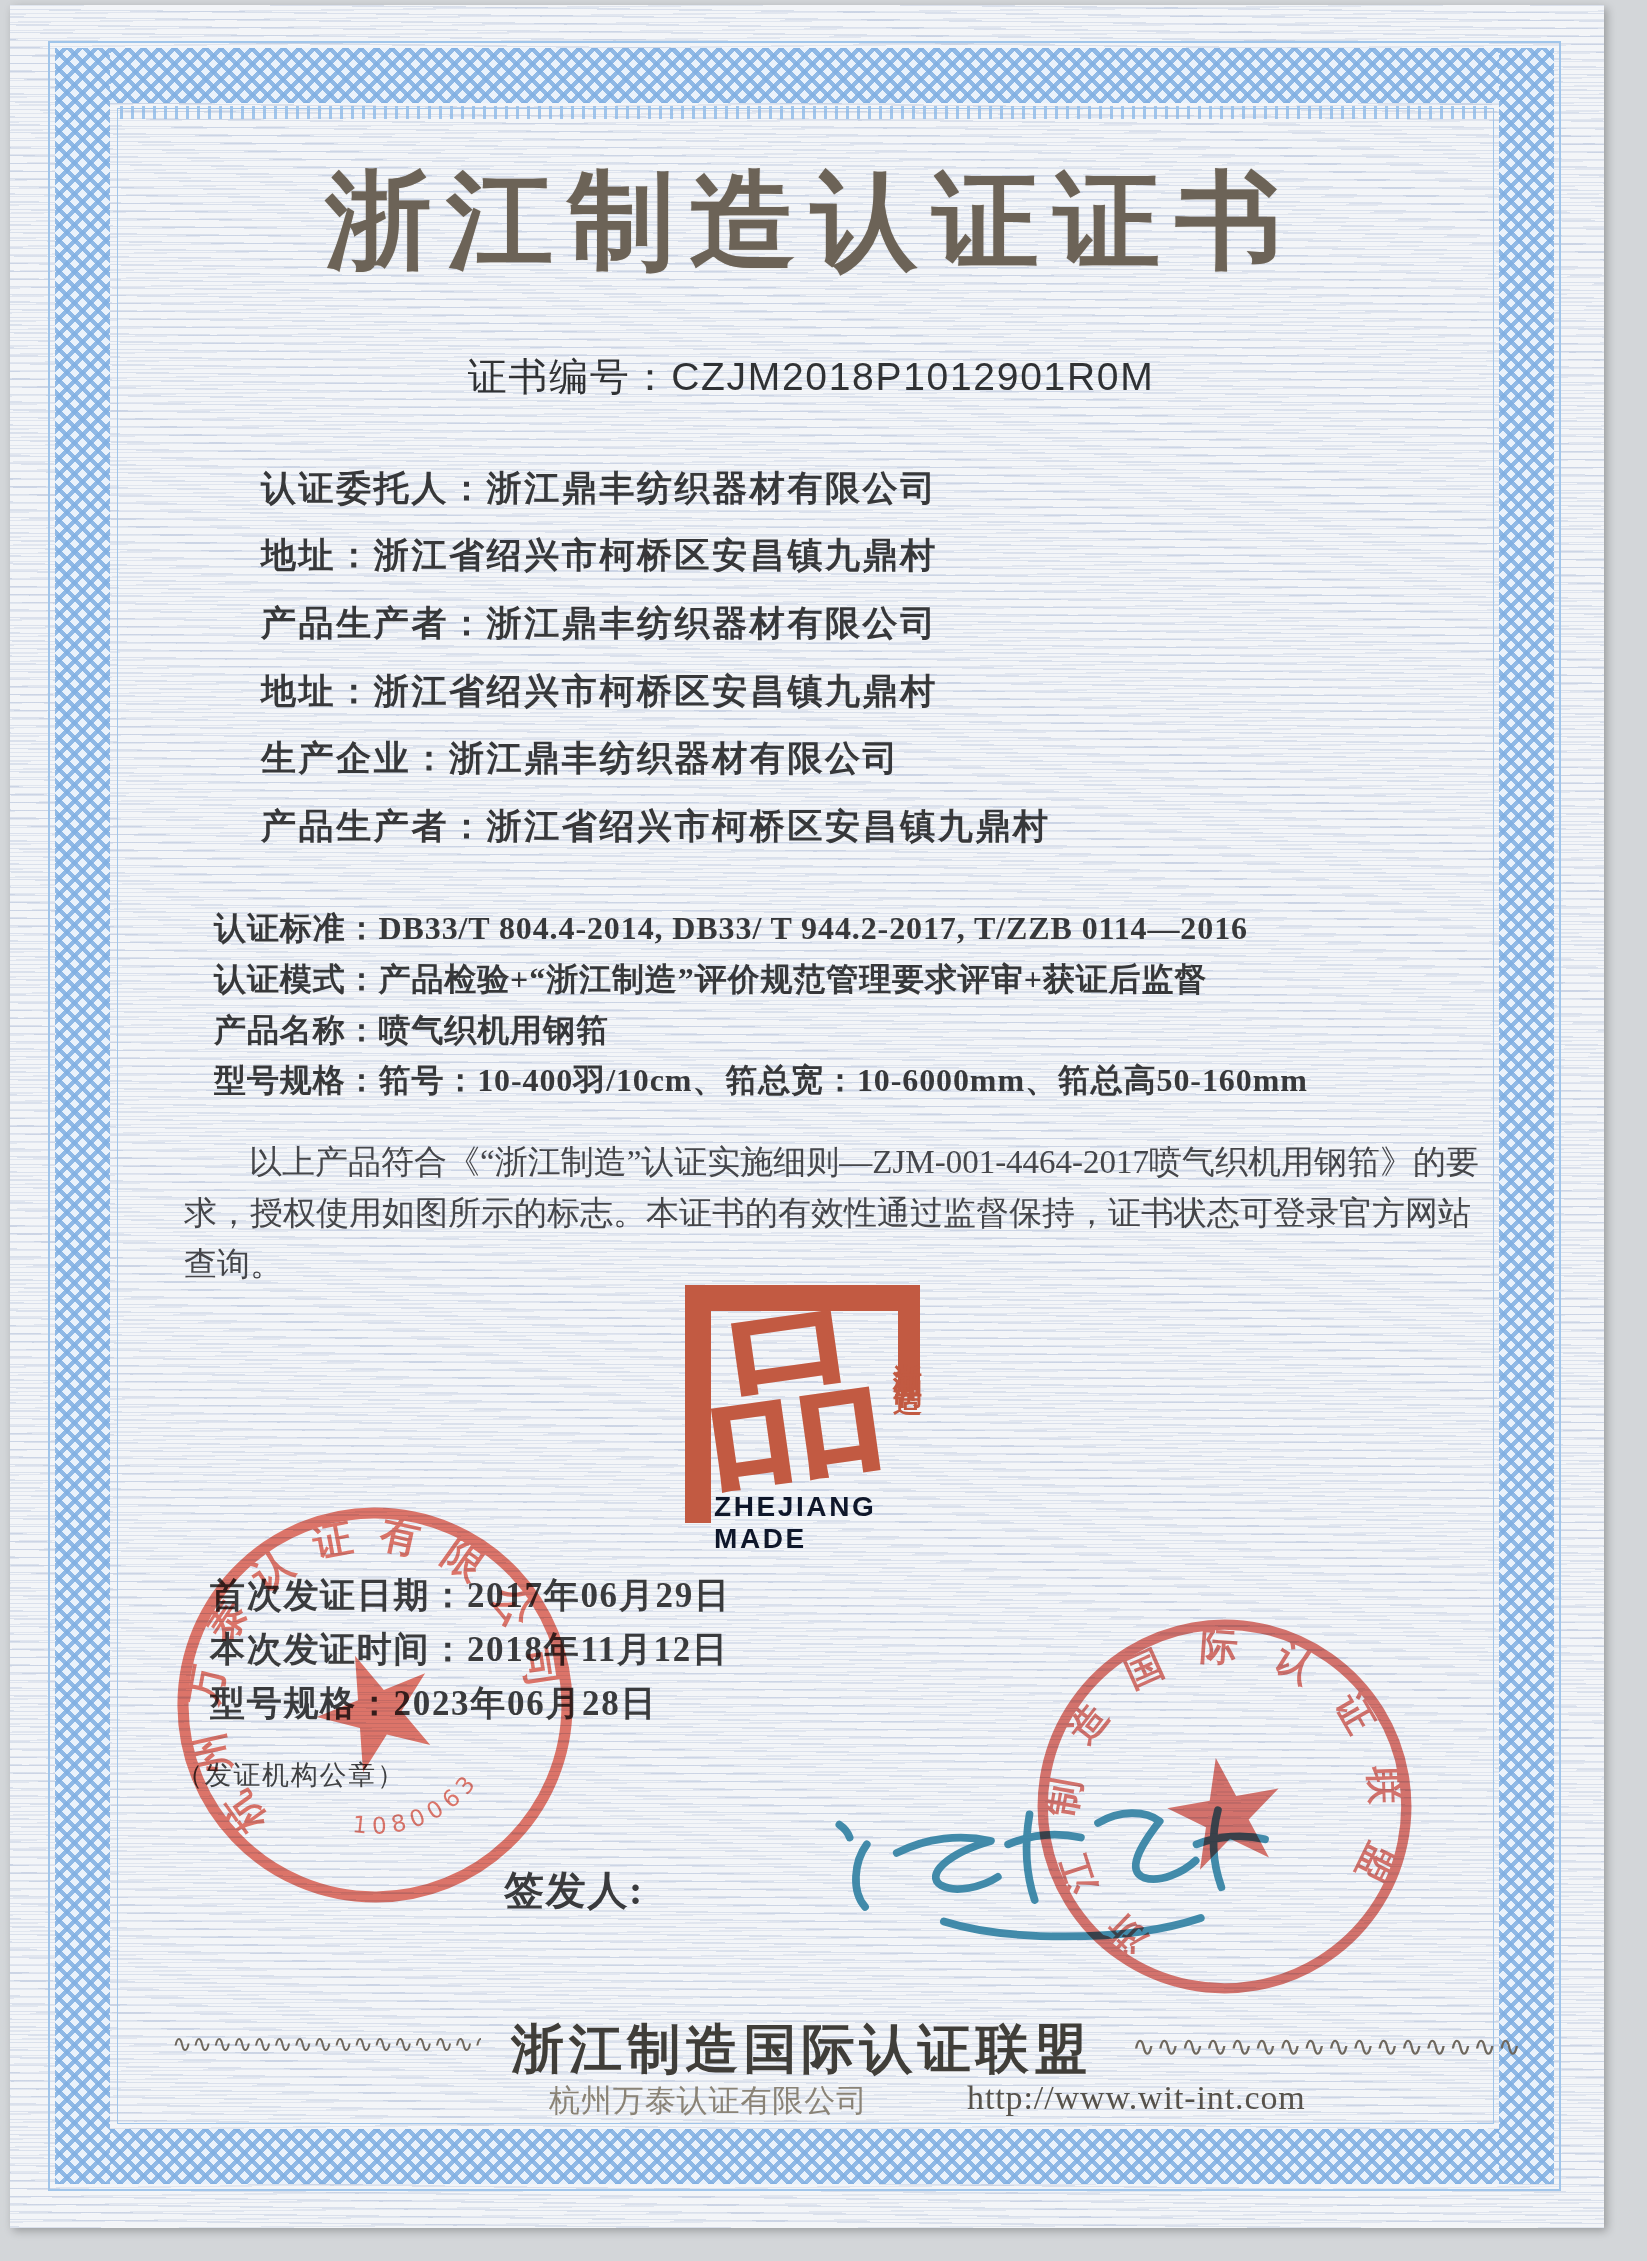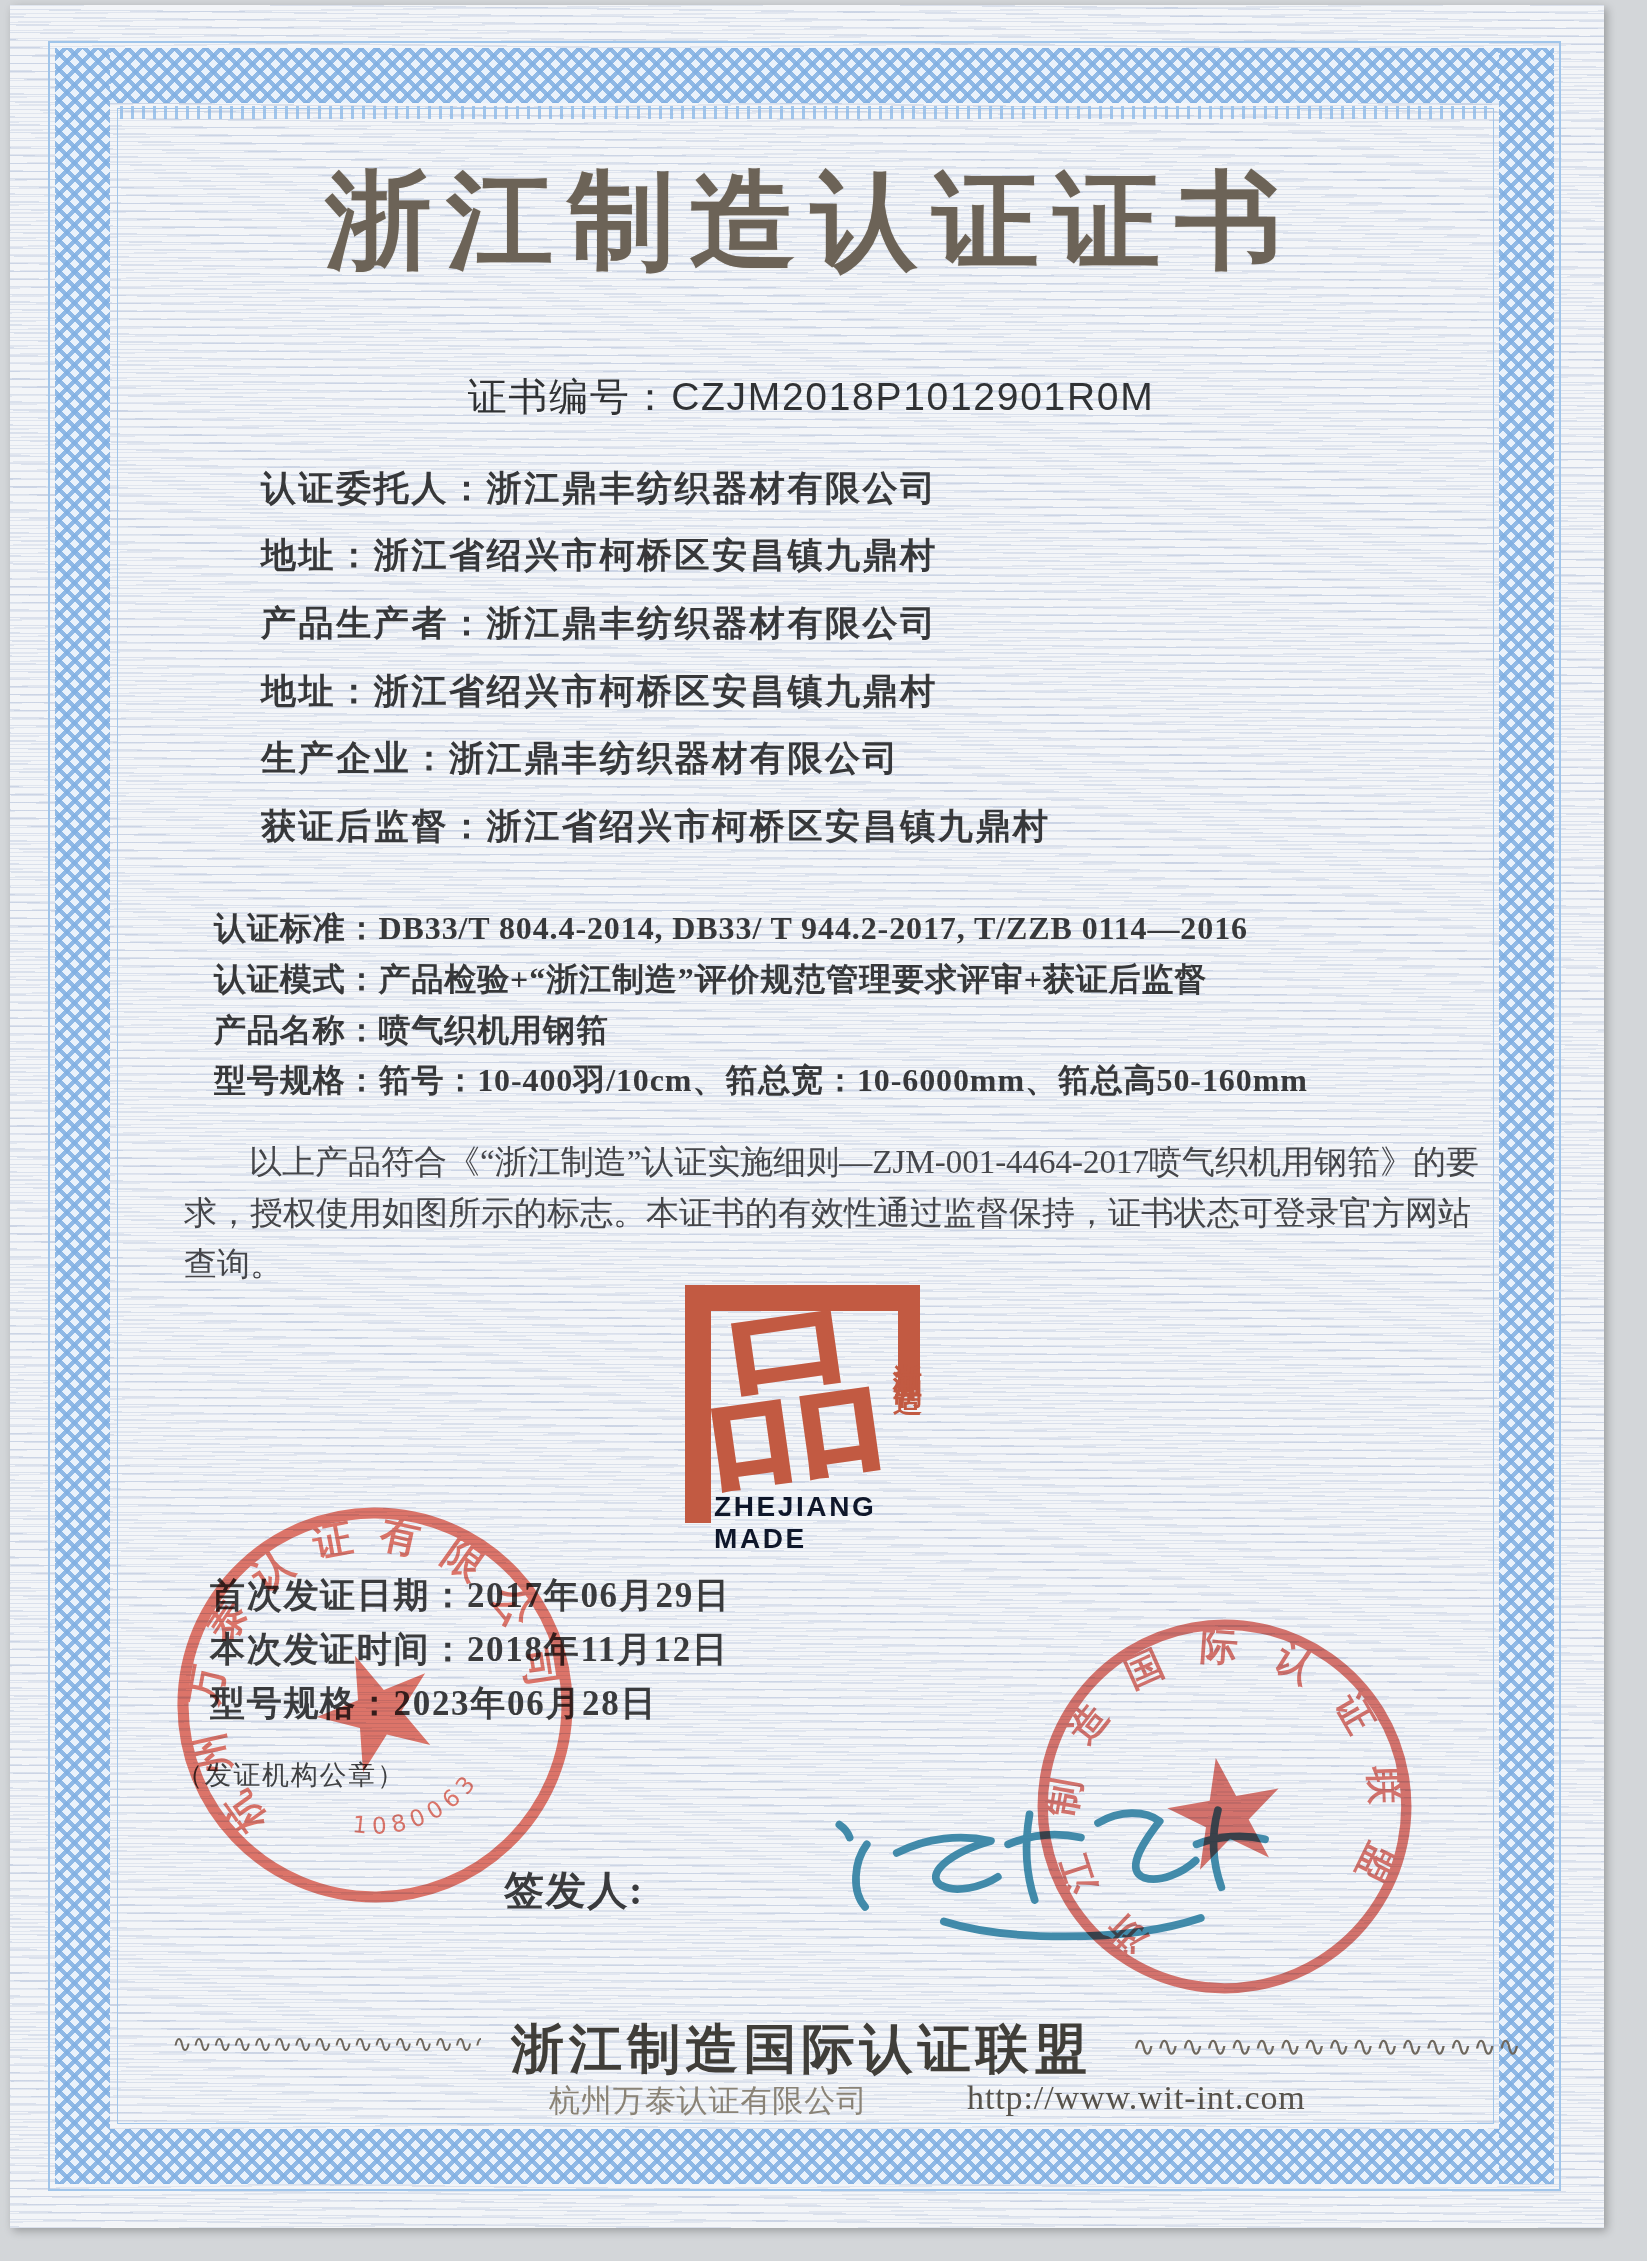--- a/index.html
+++ b/index.html
@@ -36,21 +36,21 @@
   .abs{position:absolute;white-space:nowrap;z-index:2;}
   .title{
     left:112px;top:150px;width:1398px;text-align:center;
     font-family:"DejaVu Serif","Liberation Serif",serif;font-weight:700;
     font-size:106px;letter-spacing:15.4px;color:#6c6357;
     text-shadow:0 0 0.9px rgba(108,99,87,.5);
   }
   .certno{
     left:112px;top:350px;width:1398px;text-align:center;
     font-family:"Liberation Sans","DejaVu Sans",sans-serif;
-    font-size:39px;letter-spacing:1.7px;color:#303234;font-weight:500;margin-top:20px;
+    font-size:39px;letter-spacing:1.7px;color:#303234;font-weight:500;
   }
   .inforow{left:217px;font-size:35px;font-weight:700;letter-spacing:2.6px;color:#37383a;margin-left:44px;}
   .specrow{left:214px;font-size:32px;font-weight:700;letter-spacing:0.9px;color:#37383a;}
   .statement{
     position:absolute;left:184px;top:1137px;width:1312px;z-index:2;
     font-size:33px;line-height:51px;color:#45464a;letter-spacing:0;
     text-indent:65px;white-space:normal;
   }
   .issuerow{left:210px;font-size:35px;font-weight:700;letter-spacing:1.7px;color:#3a3b3d;}
   .sealnote{left:176px;top:1757px;font-size:27px;letter-spacing:1.7px;color:#3f4042;}
@@ -108,21 +108,21 @@
 <div class="line-inner"></div>
 
 <div class="abs title">浙江制造认证证书</div>
 <div class="abs certno">证书编号：CZJM2018P1012901R0M</div>
 
 <div class="abs inforow" style="top:465px">认证委托人：浙江鼎丰纺织器材有限公司</div>
 <div class="abs inforow" style="top:532px">地址：浙江省绍兴市柯桥区安昌镇九鼎村</div>
 <div class="abs inforow" style="top:600px">产品生产者：浙江鼎丰纺织器材有限公司</div>
 <div class="abs inforow" style="top:668px">地址：浙江省绍兴市柯桥区安昌镇九鼎村</div>
 <div class="abs inforow" style="top:735px">生产企业：浙江鼎丰纺织器材有限公司</div>
-<div class="abs inforow" style="top:803px">获证后监督：浙江省绍兴市柯桥区安昌镇九鼎村</div>
+<div class="abs inforow" style="top:803px">产品生产者：浙江省绍兴市柯桥区安昌镇九鼎村</div>
 
 <div class="abs specrow" style="top:907px">认证标准：DB33/T 804.4-2014, DB33/ T 944.2-2017, T/ZZB 0114—2016</div>
 <div class="abs specrow" style="top:958px">认证模式：产品检验+“浙江制造”评价规范管理要求评审+获证后监督</div>
 <div class="abs specrow" style="top:1009px">产品名称：喷气织机用钢筘</div>
 <div class="abs specrow" style="top:1059px">型号规格：筘号：10-400羽/10cm、筘总宽：10-6000mm、筘总高50-160mm</div>
 
 <div class="statement">以上产品符合《“浙江制造”认证实施细则—ZJM-001-4464-2017喷气织机用钢筘》的要求，授权使用如图所示的标志。本证书的有效性通过监督保持，证书状态可登录官方网站查询。</div>
 
 <div class="mark">
   <div class="bar bar-top"></div>

